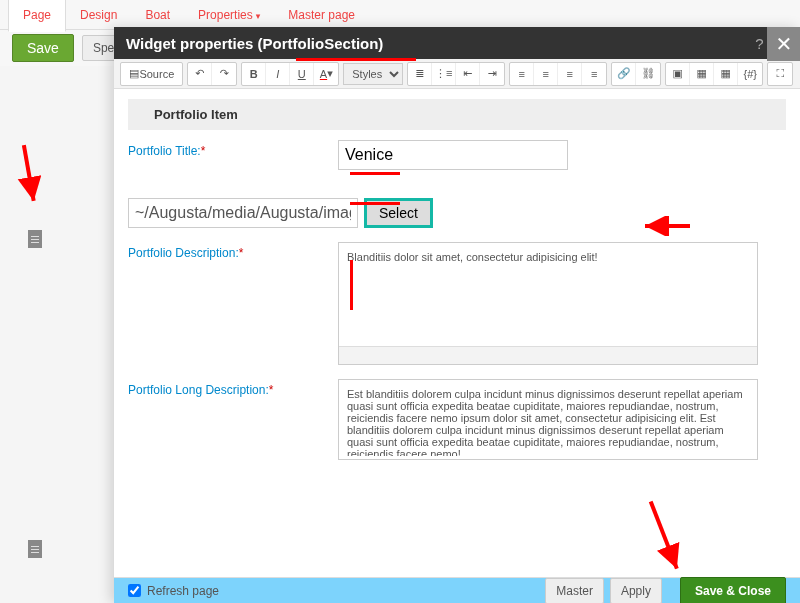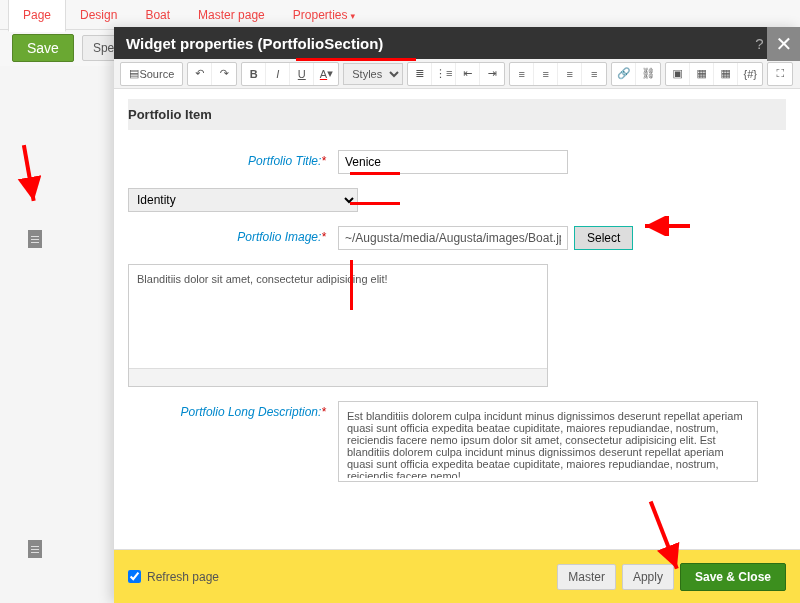--- a/index.html
+++ b/index.html
@@ -37,48 +37,48 @@
   .close-x { position: absolute; right: -1px; top: 27px; width: 34px; height: 34px; background: #888; color: #fff; display: flex; align-items: center; justify-content: center; font-size: 20px; cursor: pointer; }
 
   .toolbar { height: 30px; background: #f3f3f3; border-bottom: 1px solid #ddd; display: flex; align-items: center; padding: 0 6px; gap: 4px; }
   .tgrp { display: flex; gap: 0; border: 1px solid #ccc; border-radius: 2px; background: #fff; }
   .tbtn { width: 24px; height: 22px; display: flex; align-items: center; justify-content: center; border-right: 1px solid #eee; color: #555; font-size: 11px; cursor: pointer; }
   .tbtn:last-child { border-right: none; }
   .tbtn.wide { width: auto; padding: 0 8px; }
   .tsel { height: 22px; border: 1px solid #ccc; font-size: 11px; color: #555; padding: 0 4px; }
 
   .modal-body { flex: 1; overflow: auto; padding: 10px 14px; background: #fff; }
-  .section-title { background: #eee; padding: 8px 0; font-weight: bold; font-size: 13px; color: #333; margin-bottom: 20px; }
+  .section-title { background: #eee; padding: 8px 26px; font-weight: bold; font-size: 13px; color: #333; margin-bottom: 10px; }
 
   .form-row { display: flex; margin-bottom: 14px; }
-  .form-label { width: 210px; text-align: right; padding-right: 12px; color: #0088cc; font-size: 12px; padding-top: 4px; font-style: italic; }
+  .form-label { width: 210px; text-align: left; padding-right: 12px; color: #0088cc; font-size: 12px; padding-top: 4px; }
   .form-label .req { color: #c00; }
   .form-field { flex: 1; display: flex; gap: 6px; align-items: flex-start; }
-  .form-field input[type=text] { width: 230px; height: 24px; border: 1px solid #ccc; padding: 8px 6px; font-size: 12px; }
+  .form-field input[type=text] { width: 230px; height: 24px; border: 1px solid #ccc; padding: 14px 6px; font-size: 16px; }
   .form-field select { width: 230px; height: 24px; border: 1px solid #ccc; font-size: 12px; padding: 0 4px; }
   .form-field .imgpath { width: 230px; height: 24px; border: 1px solid #ccc; padding: 0 6px; font-size: 11px; color: #555; }
-  .btn-select { background: #ddd; border: 1px solid #14b8a6; padding: 4px 12px; font-size: 12px; cursor: pointer; }
+  .btn-select { background: #ddd; border: 3px solid #14b8a6; padding: 4px 12px; font-size: 14px; cursor: pointer; }
   .ta-container { width: 420px; border: 1px solid #ccc; }
   .ta-container textarea { width: 100%; border: none; padding: 8px; font-size: 11px; color: #555; resize: none; font-family: Arial; }
   .ta-footer { height: 18px; background: #f3f3f3; border-top: 1px solid #ddd; }
 
-  .modal-footer { height: 54px; background: #fde047; border-top: 1px solid #ddd; display: flex; align-items: center; padding: 0 14px; }
+  .modal-footer { height: 26px; background: #7dd3fc; border-top: 1px solid #ddd; display: flex; align-items: center; padding: 0 14px; }
   .modal-footer .chk { display: flex; align-items: center; gap: 6px; color: #555; }
   .modal-footer .spacer { flex: 1; }
   .btn-primary { background: #3c8f1e; color: #fff; border: 1px solid #2d6f14; padding: 6px 14px; border-radius: 2px; cursor: pointer; font-size: 12px; font-weight: bold; }
 </style>
 </head>
 <body>
 
 <div class="topbar">
   <div class="tab active">Page</div>
   <div class="tab">Design</div>
   <div class="tab">Boat</div>
+  <div class="tab"><span>Properties</span><span class="dropdown-caret">▾</span></div>
   <div class="tab">Master page</div>
-  <div class="tab"><span>Properties</span><span class="dropdown-caret">▾</span></div>
 </div>
 
 <div class="secondbar">
   <button class="btn-save">Save</button>
   <button class="btn-gray">Spell c</button>
 </div>
 
 <div class="side-handle">
     <span></span>
     <span></span>
@@ -150,34 +150,31 @@
     <div class="section-title">Portfolio Item</div>
 
     <div class="form-row">
       <div class="form-label"><span>Portfolio Title:</span><span class="req">*</span></div>
       <div class="form-field">
           <input type="text" value="Venice" style="">
         </div>
     </div>
 
     <div class="form-row">
-      <div class="form-field">
-          <select><option>Identity</option></select>
-        </div>
-    </div>
-
-    <div class="form-row">
-      <div class="form-label"><span>Portfolio Image:</span><span class="req">*</span></div>
+    </div>
+
+    <div class="form-row">
       <div class="form-field">
         <input type="text" class="imgpath" value="~/Augusta/media/Augusta/images/Boat.jpg" style="">
         <button class="btn-select">Select</button>
       </div>
     </div>
 
     <div class="form-row">
+      <div class="form-label"><span>Portfolio Description:</span><span class="req">*</span></div>
       <div class="form-field">
         <div class="ta-container">
           <textarea rows="7" style="">Blanditiis dolor sit amet, consectetur adipisicing elit!</textarea>
           <div class="ta-footer"></div>
         </div>
       </div>
     </div>
 
     <div class="form-row">
       <div class="form-label"><span>Portfolio Long Description:</span><span class="req">*</span></div>
@@ -190,21 +187,21 @@
   </div>
 
   <div class="modal-footer">
     <label class="chk">
       <input type="checkbox" checked="" style="">
       <span>Refresh page</span>
     </label>
     <div class="spacer"></div>
     <button class="btn-gray">Master</button>
     <button class="btn-gray" style="margin-left:6px">Apply</button>
-    <button class="btn-primary" style="margin-left:6px">Save &amp; Close</button>
+    <button class="btn-primary" style="margin-left:18px">Save &amp; Close</button>
   </div>
 </div>
 
 <div class="close-x">✕</div>
 
 <svg class="arrow-red arrow1" width="60" height="60">
     <defs>
       <marker id="ah" markerWidth="8" markerHeight="8" refX="6" refY="3" orient="auto">
         <path d="M0,0 L6,3 L0,6 Z" fill="#ff0000"></path>
       </marker>

